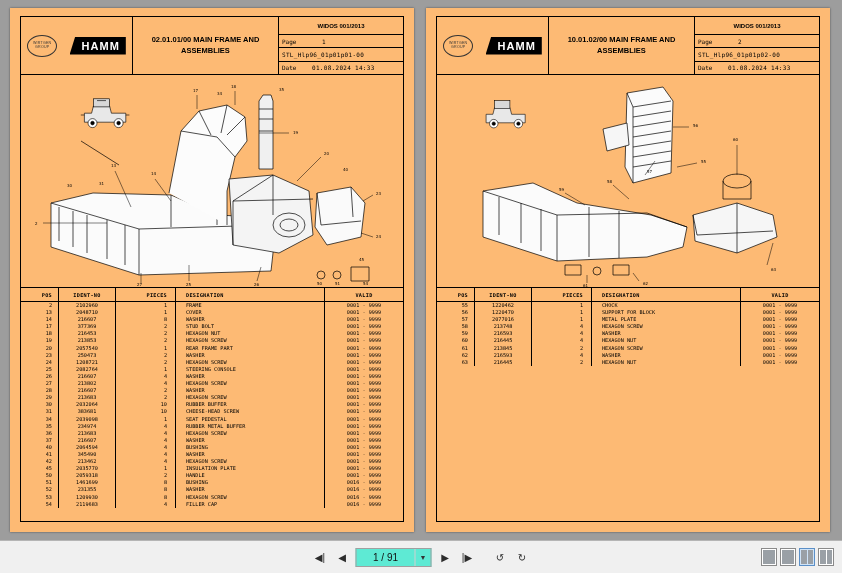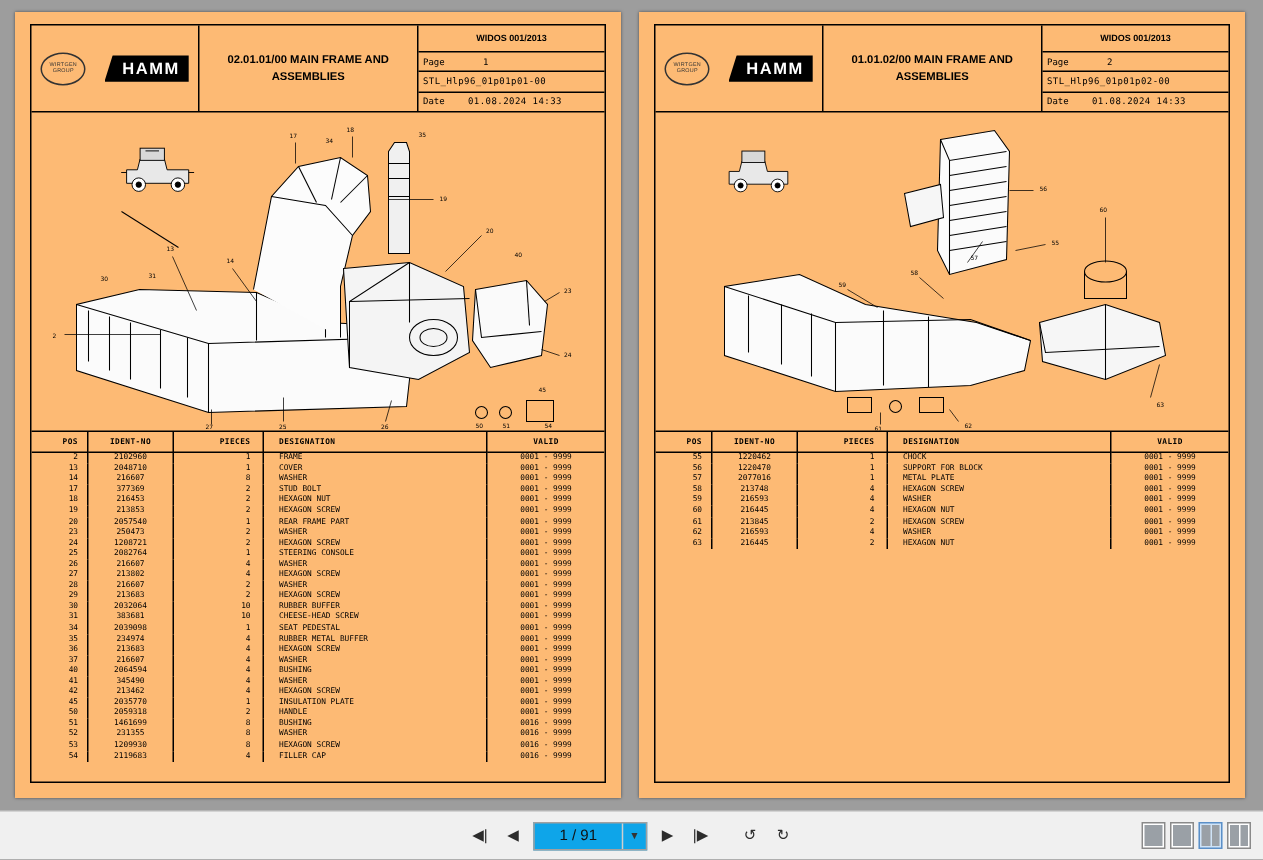--- a/index.html
+++ b/index.html
@@ -213,21 +213,21 @@
     font-size: 10px;
     background: transparent;
     border: none;
     cursor: pointer;
     user-select: none;
   }
   .pagebox {
     display: flex;
     align-items: center;
     border: 1px solid #a0a0a0;
-    background: #0ea5e9;
+    background: #5eead4;
     height: 19px;
     width: 76px;
     box-sizing: border-box;
   }
   .pagebox .val {
     flex: 1;
     text-align: center;
     font-size: 10px;
     color: #111;
   }
@@ -603,21 +603,21 @@
     </div>
 
     <div class="page page-right">
       <div class="sheet-border">
 
         <div class="titleblock">
           <div class="tb-logos">
             <div class="oval-logo">WIRTGEN<br>GROUP</div>
             <div class="hamm-logo">HAMM</div>
           </div>
-          <div class="tb-center">01.01.02/00 MAIN FRAME AND ASSEMBLIES</div>
+          <div class="tb-center">10.01.02/00 MAIN FRAME AND ASSEMBLIES</div>
           <div class="tb-right">
             <div class="tb-copy">WIDOS 001/2013</div>
             <div class="tb-row">
               <span class="tb-key">Page</span>
               <span class="tb-val tb-val-pad">2</span>
             </div>
             <div class="tb-row">
               <span class="tb-val">STL_Hlp96_01p01p02-00</span>
             </div>
             <div class="tb-row">

